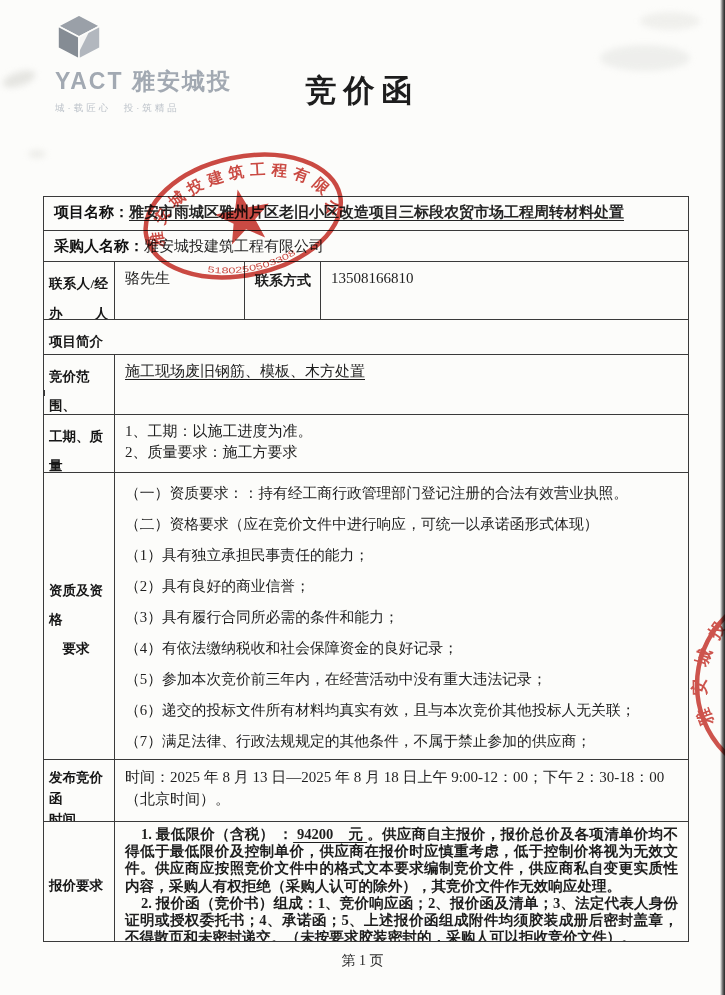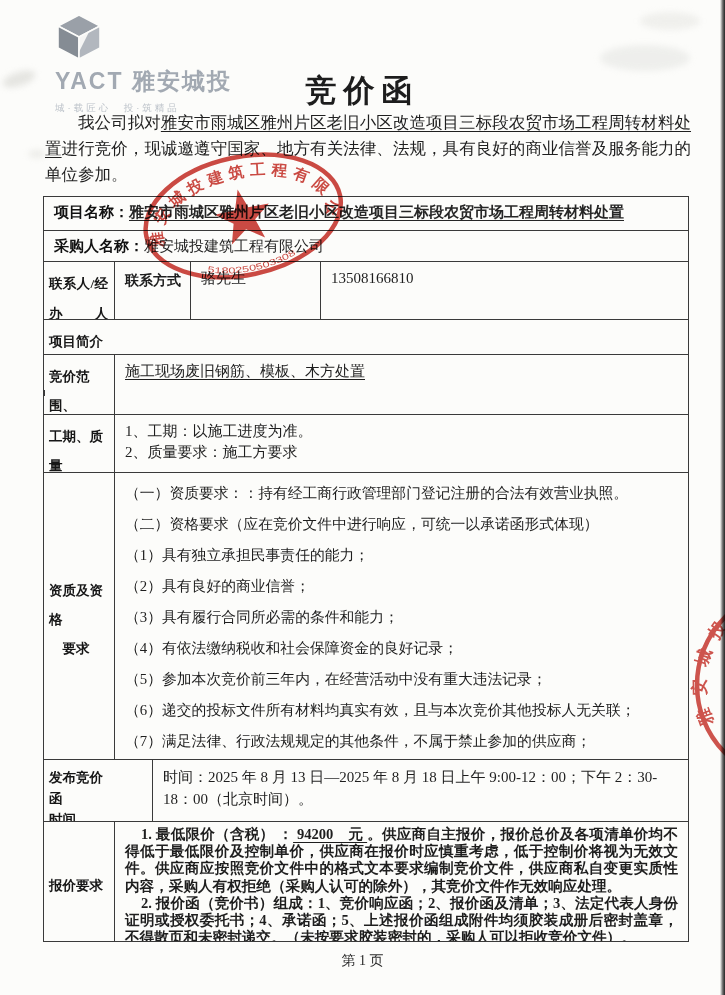--- a/index.html
+++ b/index.html
@@ -31,21 +31,21 @@
   *{box-sizing:border-box;}
   .btable{position:absolute;left:43px;top:196px;width:646px;border:1.6px solid #3a3a3a;}
   .trow{display:flex;width:100%;}
   .trow + .trow{border-top:1.4px solid #3a3a3a;}
   .tcell + .tcell{border-left:1.4px solid #3a3a3a;}
   .tcell{overflow:hidden;}
   .lab{width:70px;flex:0 0 70px;font-weight:bold;font-size:13.5px;
        padding:7px 2px 0 5px;white-space:pre-line;line-height:29px;color:#161616;}
   .cont{flex:1;font-size:15px;line-height:21px;padding:6px 8px 0 10px;color:#1e1e1e;}
   .r1{height:33px;} .r2{height:31px;} .r3{height:58px;} .r4{height:35px;flex-direction:column;}
-  .r5{height:60px;} .r6{height:58px;} .r7{height:287px;} .r8{height:62px;gap:38px;} .r9{height:120px;}
+  .r5{height:60px;} .r6{height:58px;} .r7{height:287px;} .r8{height:62px;} .r9{height:120px;}
   .fullcell{flex:1;padding:6px 8px 0 10px;font-size:15px;white-space:nowrap;}
   .fullcell b{font-size:15px;color:#111;}
   .bold-val{font-weight:bold;font-size:15px;}
   .justify-label{text-align:justify;text-align-last:justify;line-height:30px;padding-right:6px;}
   .lab.mid{display:flex;align-items:center;}
   .lab.mid>span{width:100%;}
   .lab.lh21{line-height:21px;}
   .c2{width:130px;flex:0 0 130px;} .c3{width:76px;flex:0 0 76px;font-weight:bold;font-size:14px;padding-top:8px;}
   .qual-item{margin:0 0 11px 0;font-size:14.8px;line-height:20px;}
   .qual-wrap{padding-top:10px;}
@@ -78,37 +78,36 @@
       <polygon points="24,25 34,20 24,40" fill="#fcfcfa" opacity="0.9"></polygon>
     </svg>
     <div class="brand-block">
       <div class="brand">YACT 雅安城投</div>
       <div class="tagline">城·载匠心　投·筑精品</div>
     </div>
   </div>
 
   <div class="doc-title">竞价函</div>
 
-  <div class="intro"><span>我公司拟对</span><span class="u">雅安市雨城区雅州片区老旧小区改造项目三标段农贸市场工程周转材料处置</span><span>进行竞价，现诚邀遵守国家、地方有关法律、法规，具有良好的商业信誉及服务能力的单位参加。</span></div>
 
   <div class="btable">
 
     <div class="trow r1">
       <div class="fullcell"><b>项目名称：</b><span class="u bold-val">雅安市雨城区雅州片区老旧小区改造项目三标段农贸市场工程周转材料处置</span></div>
     </div>
 
     <div class="trow r2">
       <div class="fullcell"><b>采购人名称：</b><span>雅安城投建筑工程有限公司</span></div>
     </div>
 
     <div class="trow r3">
       <div class="tcell lab justify-label">联系人/经
 办人</div>
+      <div class="tcell cont c2">骆先生</div>
       <div class="tcell cont c3">联系方式</div>
-      <div class="tcell cont c2">骆先生</div>
       <div class="tcell cont">13508166810</div>
     </div>
 
     <div class="trow r4">
       <div class="tcell lab">项目简介</div>
       <div class="tcell cont">雅安市雨城区雅州片区老旧小区改造项目三标段农贸市场工程</div>
     </div>
 
     <div class="trow r5">
       <div class="tcell lab">竞价范围、

